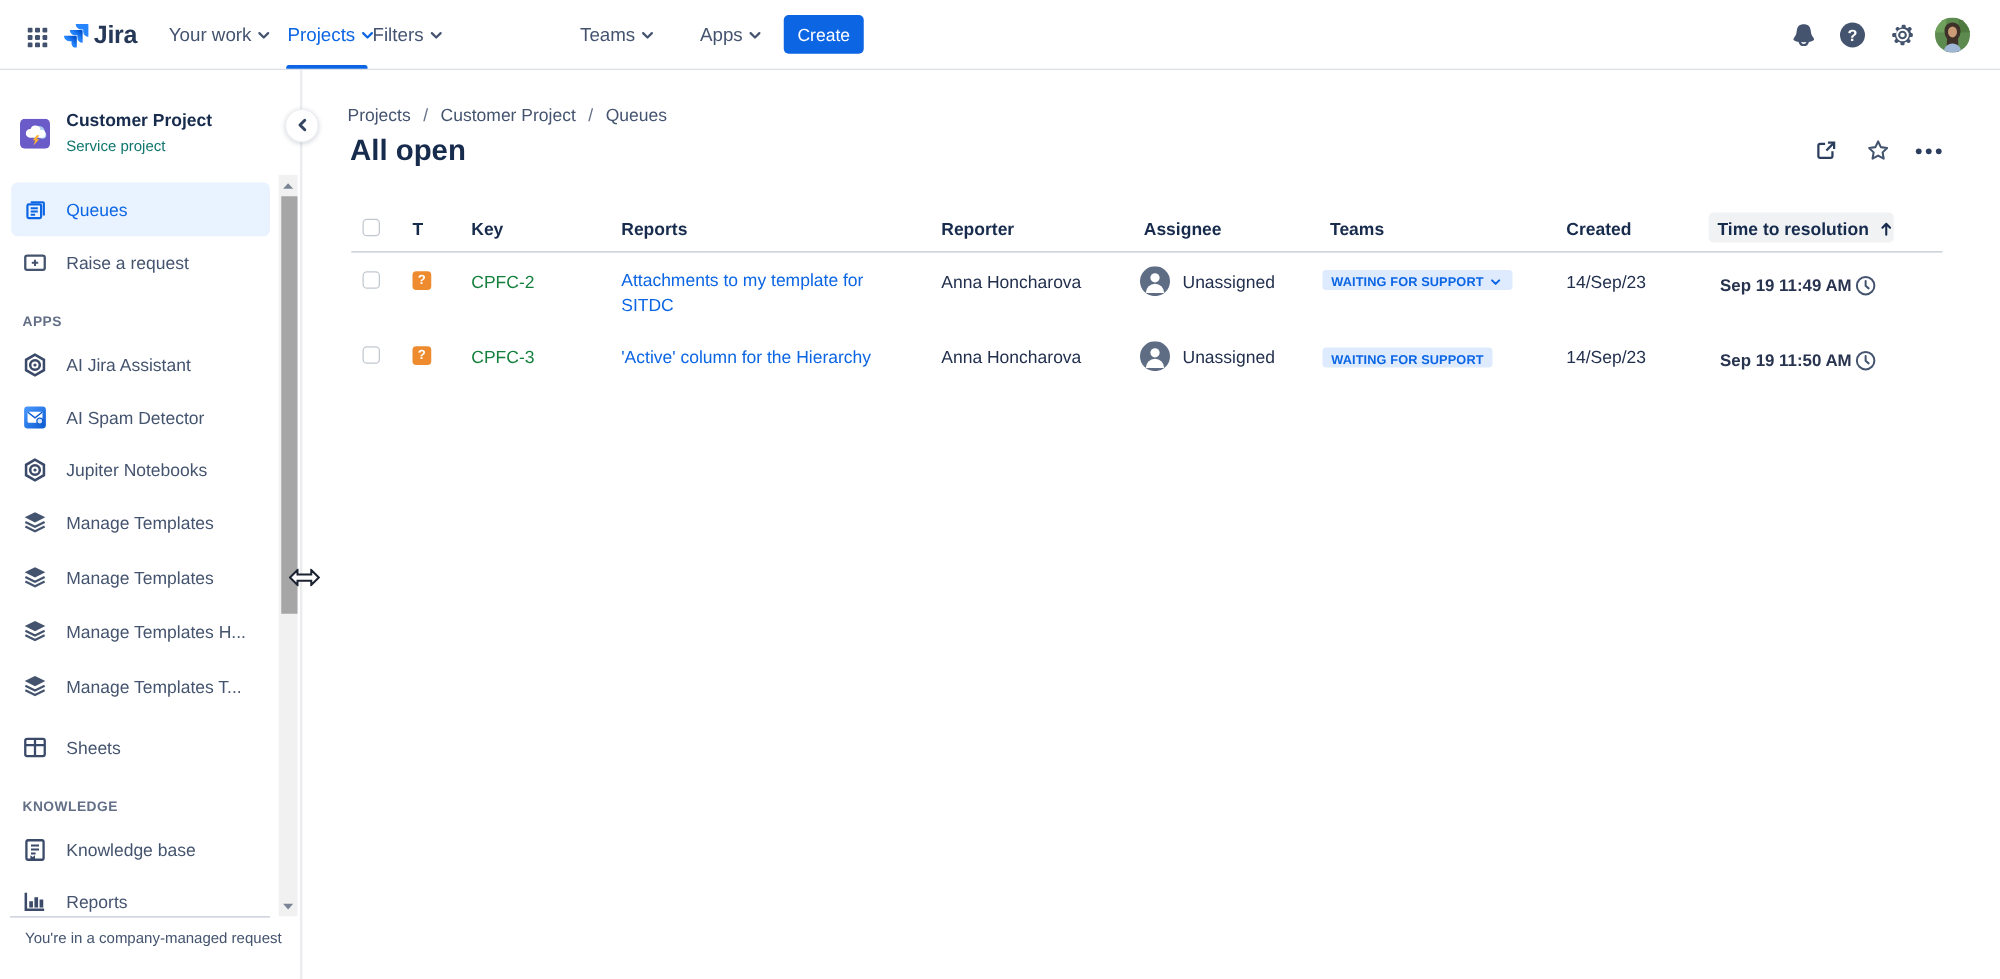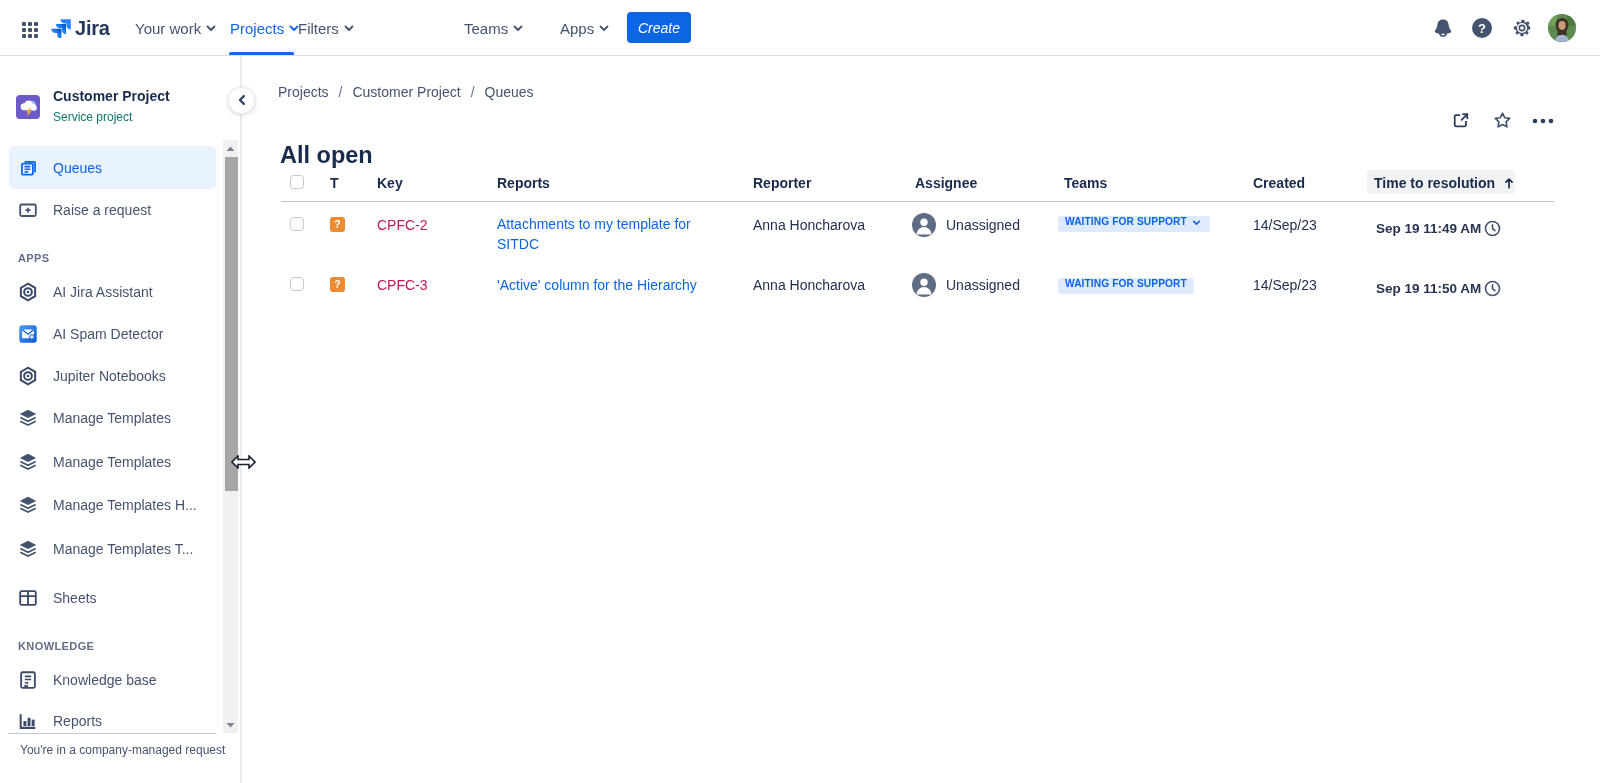--- a/index.html
+++ b/index.html
@@ -10,21 +10,21 @@
   #topbar { position:absolute; left:0; top:0; width:1600px; height:56px;
     background:#fff; border-bottom:1.5px solid #DCDFE4; z-index:20; }
   .navitem { position:absolute; top:0; height:56px; display:flex; align-items:center;
     font-size:15px; font-weight:500; color:#44546F; gap:2px; }
   .navitem.sel { color:#0C66E4; }
   .chev { width:16px; height:16px; }
   #projUnderline { position:absolute; left:229px; top:52px; width:65px; height:3px;
     border-radius:2px 2px 0 0; background:#0C66E4; }
   #createBtn { position:absolute; left:627px; top:12px; width:64px; height:31px;
     background:#0C66E4; color:#fff; border-radius:4px; font-size:14px; font-weight:500;
-    display:flex; align-items:center; justify-content:center;font-style:italic; }
+    display:flex; align-items:center; justify-content:center; }
   #searchBox { position:absolute; left:1221px; top:13px; width:199px; height:29px;
     border:1.4px solid #8590A2; border-radius:7px; display:flex; align-items:center;
     padding-left:9px; gap:7px; color:#626F86; font-size:15px; }
   
   #sidebar { position:absolute; left:0; top:56px; width:240px; height:727px; background:#fff; }
   #rail { position:absolute; left:239.5px; top:56px; width:2.5px; height:727px; background:#EBECF0; }
   .sideitem { position:absolute; left:16px; display:flex; align-items:center; gap:13px;
     font-size:14px; color:#44546E; }
   .sideitem .icon { width:24px; height:24px; display:flex; align-items:center; justify-content:center; }
   .sidelabel { position:absolute; left:18px; font-size:11px; font-weight:700; color:#626F86;
@@ -36,34 +36,34 @@
   #sbthumb { position:absolute; left:224.5px; top:157px; width:13px; height:334px; background:#A6A6A6; }
   
   #collapseBtn { position:absolute; left:228px; top:86.5px; width:27px; height:27px;
     border-radius:50%; background:#fff; border:1px solid #EDEEF1;
     box-shadow:0 1px 4px rgba(9,30,66,0.18); z-index:25;
     display:flex; align-items:center; justify-content:center; }
   
   #main { position:absolute; left:242px; top:56px; width:1358px; height:727px; background:#fff; }
   #crumbs { position:absolute; left:36px; top:28px; font-size:14px; color:#44546F;
     display:flex; gap:10px; }
-  #title { position:absolute; left:38px; top:51px; font-size:23.5px; font-weight:700; color:#172B4D;margin-top:35px; }
+  #title { position:absolute; left:38px; top:51px; font-size:23.5px; font-weight:700; color:#172B4D; }
   .hcell { position:absolute; top:118.5px; font-size:14px; font-weight:700; color:#172B4D; }
   #hdrline { position:absolute; left:39px; top:144.5px; width:1273px; height:1.6px; background:#BFC6D1; }
   .cbox { position:absolute; width:14px; height:14px; border:1.6px solid #C1C7D0;
     border-radius:3.5px; background:#fff; }
   .qicon { position:absolute; width:15px; height:15px; background:#EE8B2E; border-radius:3px;
     color:#fff; font-size:10.5px; font-weight:700; display:flex; align-items:center;
     justify-content:center; }
-  .keytxt { position:absolute; font-size:14px; color:#be185d; }
+  .keytxt { position:absolute; font-size:14px; color:#15803d; }
   .lnk { position:absolute; font-size:14px; color:#0C66E4; }
   .plain { position:absolute; font-size:14px; color:#22304E; }
   .loz { position:absolute; height:16px; background:#DEEBFF; border-radius:3px;
     color:#0C66E4; font-size:10.2px; font-weight:700; letter-spacing:0.1px;
-    display:flex; align-items:flex-start; padding:0 7px; }
+    display:flex; align-items:flex-end; padding:0 7px; }
   .ttr { position:absolute; font-size:13.5px; font-weight:700; color:#27334F;
     display:flex; align-items:center; gap:3px; }
 </style>
 </head>
 <body>
 <div id="topbar">
 
   <svg class="abs" style="left:22px;top:22px" width="16" height="16" viewBox="0 0 16 16">
     <g fill="#42526E">
       <rect x="0" y="0" width="4" height="4" rx="1"></rect>

